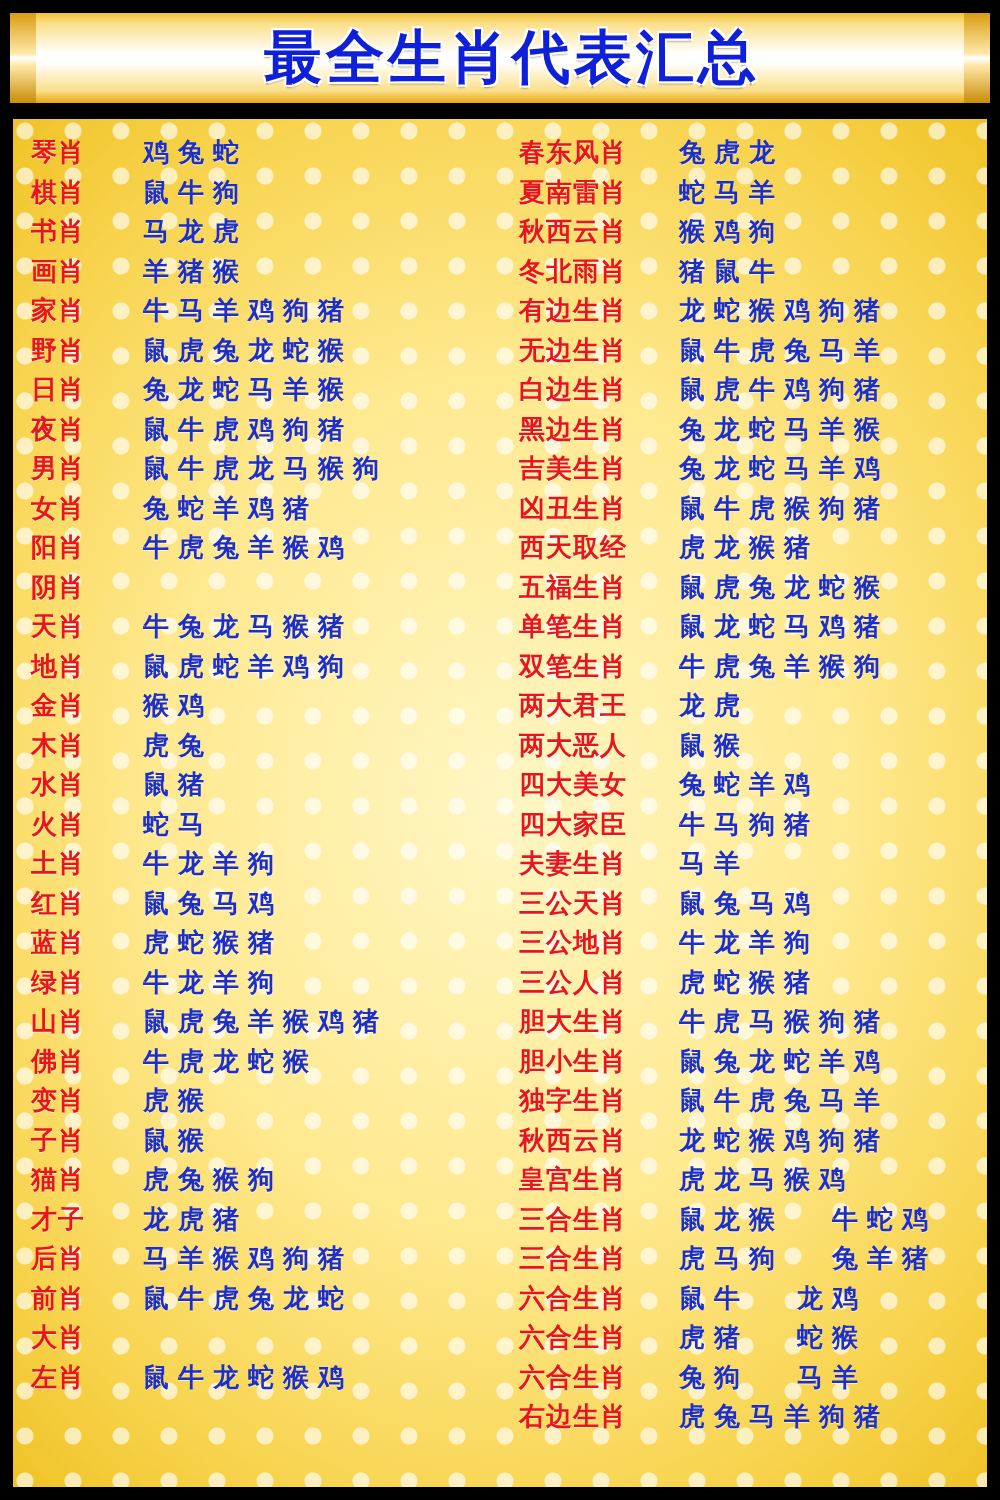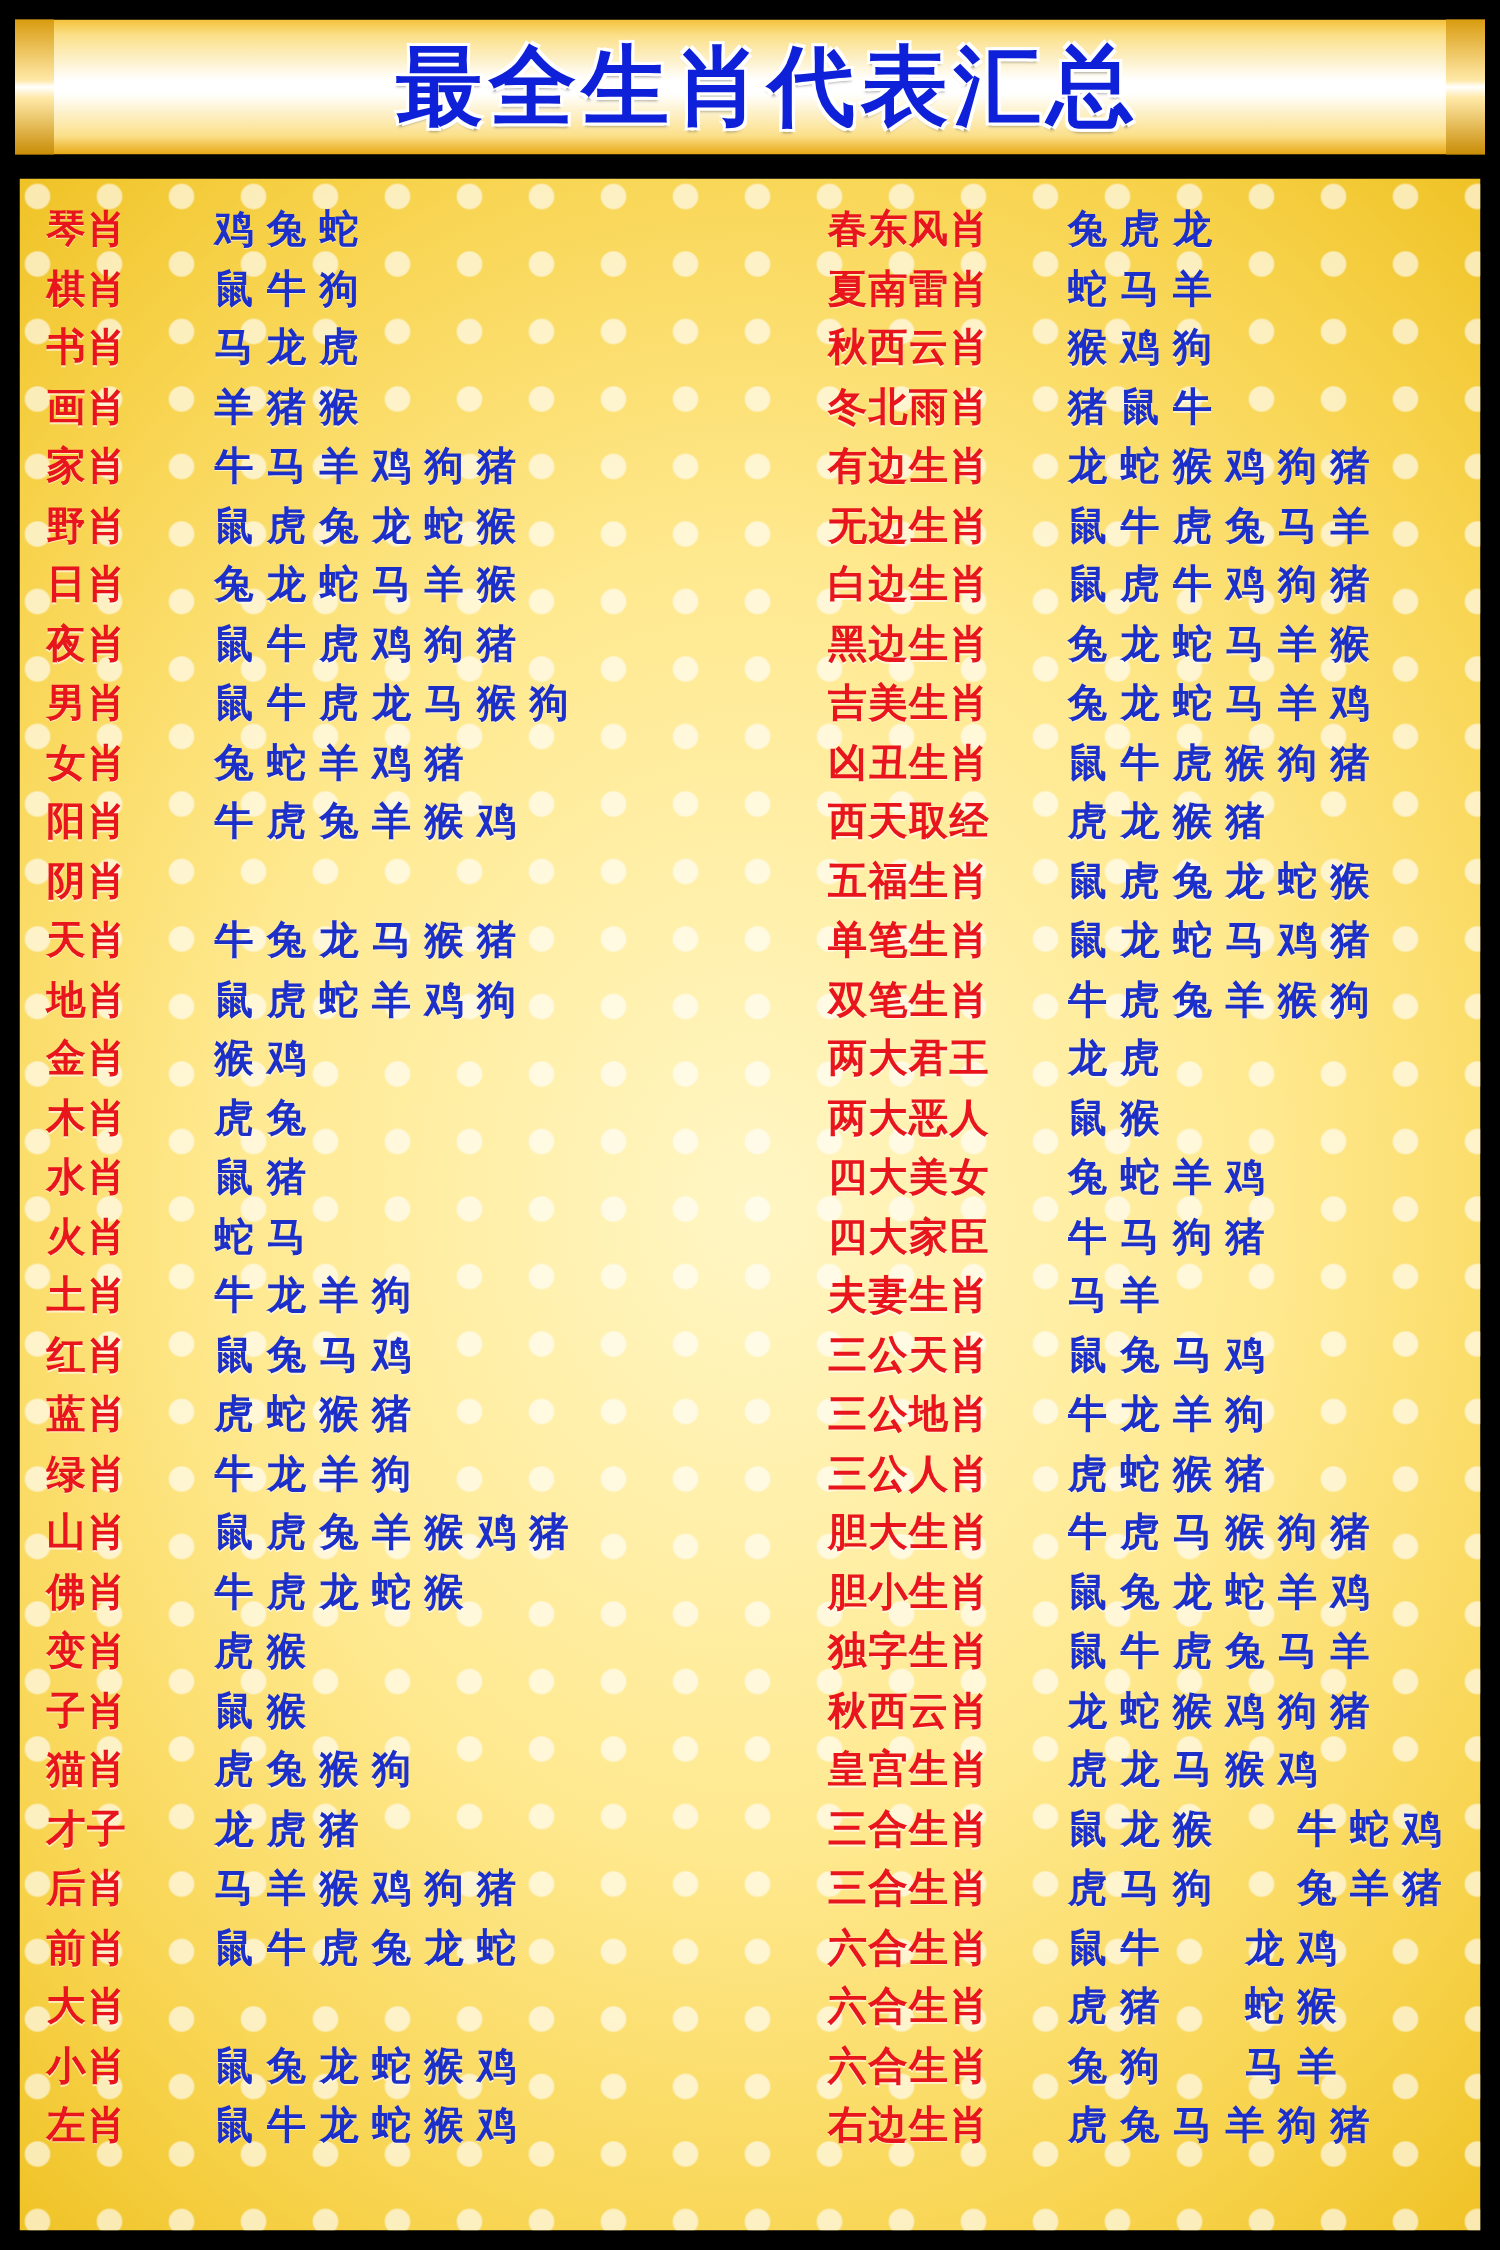--- a/index.html
+++ b/index.html
@@ -108,21 +108,21 @@
   }
   .row-label {
     color: #e8161c;
     font-weight: 700;
     font-size: 26px;
     letter-spacing: 1px;
     font-family: "DejaVu Sans", "Liberation Sans", sans-serif;
     text-shadow: 0 1px 0 rgba(255,255,255,0.6);
   }
   .col.left .row-label { width: 112px; }
-  .col.right .row-label { width: 160px; margin-left: 33px; }
+  .col.right .row-label { width: 160px; }
   .row-vals {
     color: #1d2fc9;
     font-weight: 700;
     font-size: 26px;
     font-family: "DejaVu Sans", "Liberation Sans", sans-serif;
     text-shadow: 0 1px 0 rgba(255,255,255,0.6);
   }
   .row-vals .v { margin-right: 9px; }
   .row-vals .gap { display: inline-block; width: 48px; }
 </style>
@@ -257,24 +257,20 @@
             <span class="row-vals"><span class="v">马</span><span class="v">羊</span><span class="v">猴</span><span class="v">鸡</span><span class="v">狗</span><span class="v">猪</span></span>
           </div>
           <div class="row">
             <span class="row-label">前肖</span>
             <span class="row-vals"><span class="v">鼠</span><span class="v">牛</span><span class="v">虎</span><span class="v">兔</span><span class="v">龙</span><span class="v">蛇</span></span>
           </div>
           <div class="row">
             <span class="row-label">大肖</span>
           </div>
           <div class="row">
-            <span class="row-label">小肖</span>
-            <span class="row-vals"><span class="v">鼠</span><span class="v">兔</span><span class="v">龙</span><span class="v">蛇</span><span class="v">猴</span><span class="v">鸡</span></span>
-          </div>
-          <div class="row">
             <span class="row-label">左肖</span>
             <span class="row-vals"><span class="v">鼠</span><span class="v">牛</span><span class="v">龙</span><span class="v">蛇</span><span class="v">猴</span><span class="v">鸡</span></span>
           </div>
         </div>
       <div class="col right">
           <div class="row">
             <span class="row-label">春东风肖</span>
             <span class="row-vals"><span class="v">兔</span><span class="v">虎</span><span class="v">龙</span></span>
           </div>
           <div class="row">

